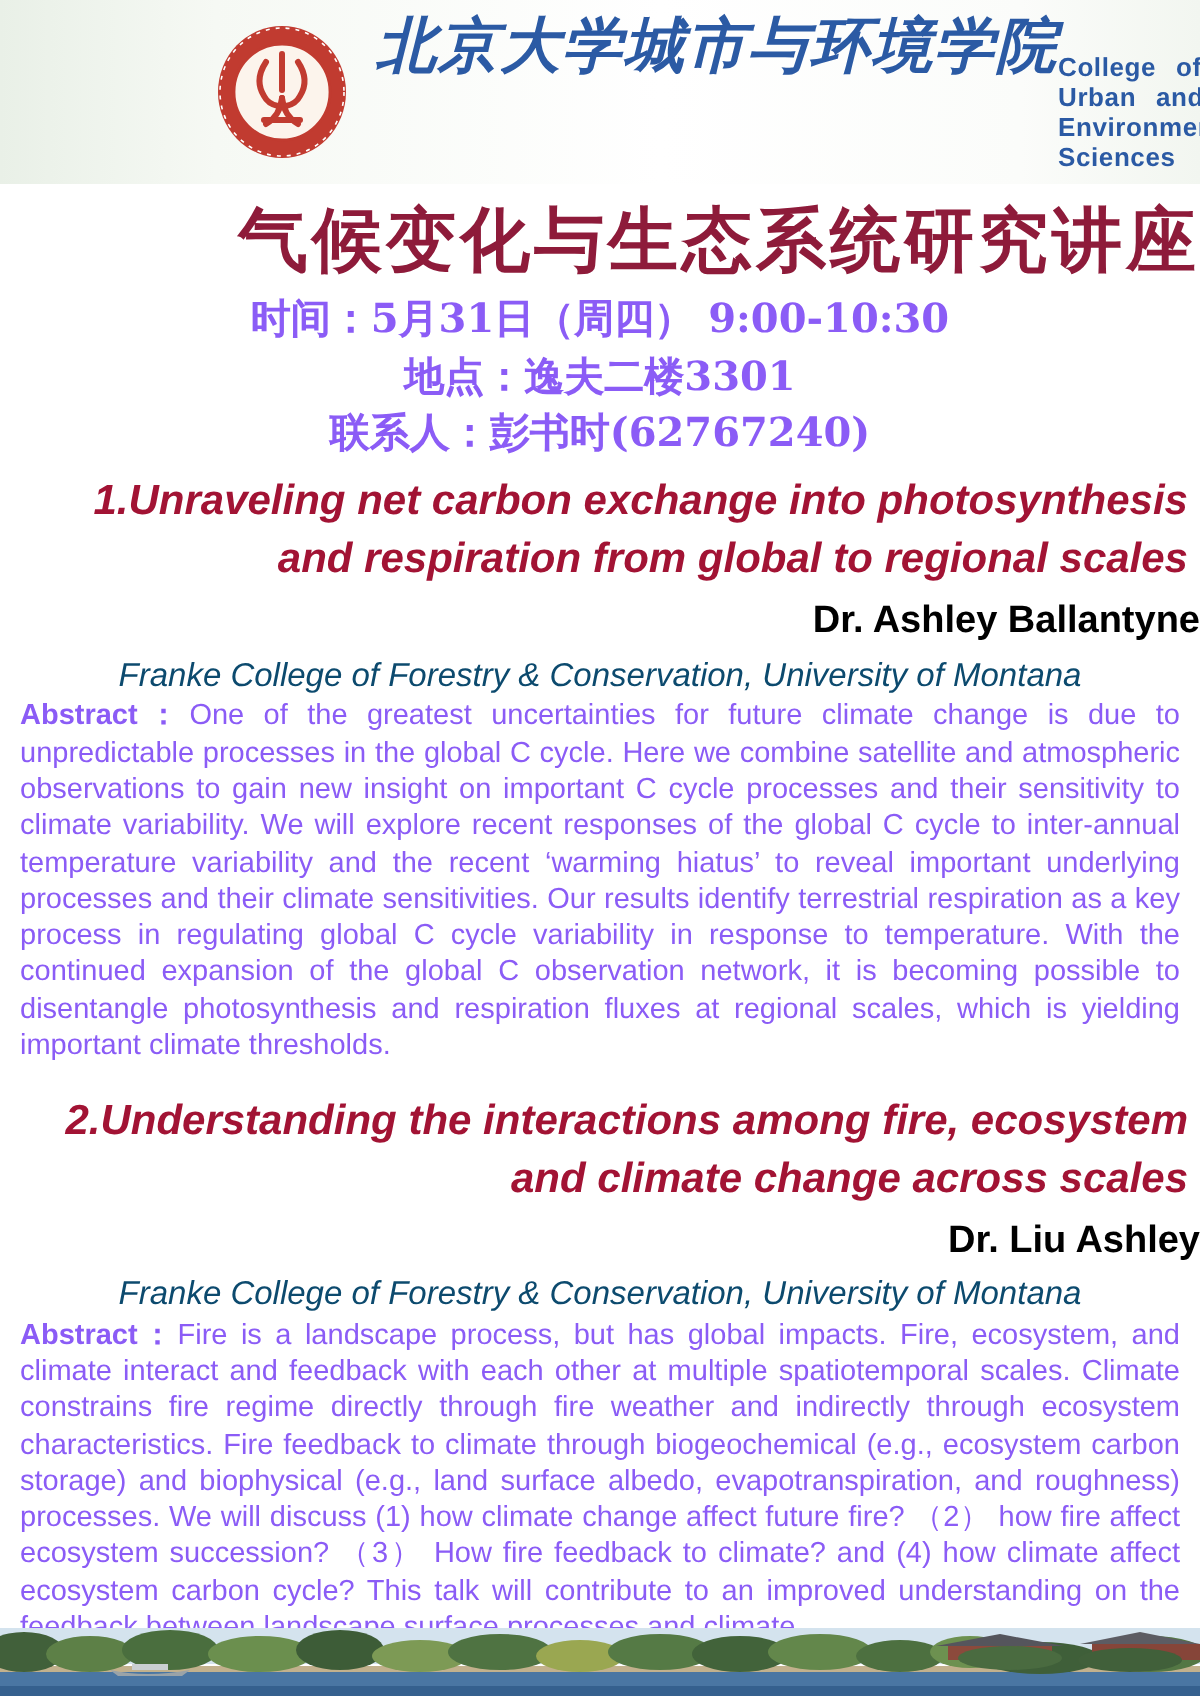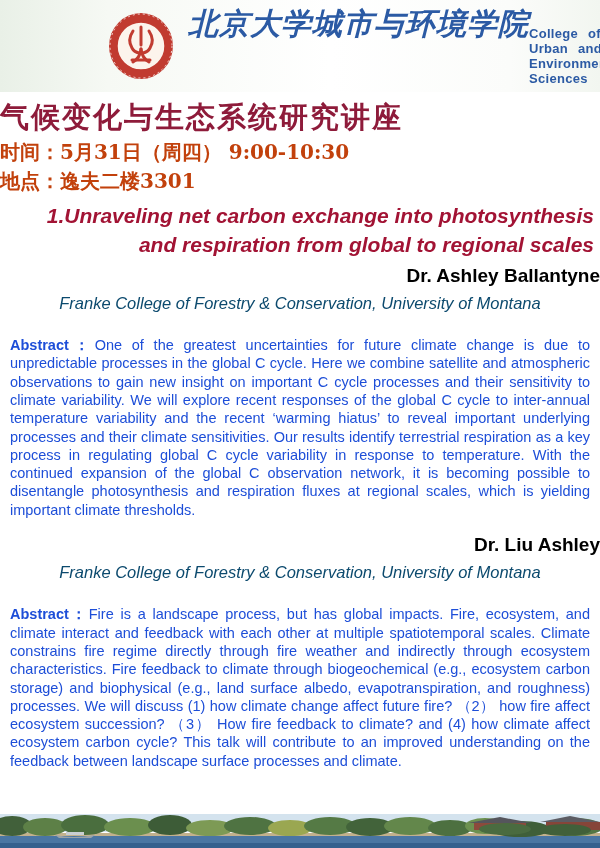--- a/index.html
+++ b/index.html
@@ -19,38 +19,38 @@
     font-family:"DejaVu Serif","Liberation Serif",serif;
     font-size:30px;font-weight:bold;font-style:italic;
     color:#2b5aa4;letter-spacing:1px;line-height:1.1;white-space:nowrap;
   }
   .org-en{
     font-size:13px;font-weight:bold;color:#2b5aa4;
     word-spacing:6px;letter-spacing:0.3px;margin-top:19px;
   }
   
   .main-title{
-    text-align:left;color:#8e1b3a;font-size:29px;font-weight:bold;
+    text-align:right;color:#8e1b3a;font-size:35px;font-weight:bold;
     letter-spacing:2px;margin-top:9px;line-height:1.15;
   }
   .info-line{
-    font-family:"DejaVu Serif","Liberation Serif",serif;
-    font-weight:bold;font-size:20px;color:#c2410c;line-height:1.42;
+    text-align:center;font-family:"DejaVu Serif","Liberation Serif",serif;
+    font-weight:bold;font-size:20px;color:#8b5cf6;line-height:1.42;
   }
   .info-block{margin-top:4px;}
   
   .talk-title{
     color:#a21334;font-size:21px;font-weight:bold;font-style:italic;
     text-align:right;line-height:1.38;padding:0 6px;margin-top:7px;
   }
   .speaker{text-align:right;font-size:19px;font-weight:bold;color:#000;margin-top:4px;line-height:1.3;}
   .affiliation{text-align:center;font-size:16.5px;font-style:italic;color:#0c4a6e;margin-top:4px;line-height:1.3;}
   .abstract{
-    padding:0 10px;margin-top:22px;font-size:14.5px;line-height:1.26;
-    text-align:justify;color:#1d4ed8;
+    padding:0 10px;margin-top:0;font-size:14.5px;line-height:1.26;
+    text-align:justify;color:#8b5cf6;
   }
   .abstract .label{font-weight:bold;}
   
   .photo{position:absolute;left:0;bottom:0;width:600px;height:34px;display:block;}
 </style>
 </head>
 <body>
 
 <div class="header">
   <svg class="logo" viewBox="0 0 70 70" aria-hidden="true">
@@ -71,30 +71,32 @@
     <div class="org-cn">北京大学城市与环境学院</div>
     <div class="org-en">College  of  Urban  and  Environmental  Sciences</div>
   </div>
 </div>
 
 <div class="main-title">气候变化与生态系统研究讲座</div>
 
 <div class="info-block">
   <div class="info-line">时间：5月31日（周四） 9:00-10:30</div>
   <div class="info-line">地点：逸夫二楼3301</div>
+  <div class="info-line">联系人：彭书时(62767240)</div>
 </div>
 
 <div>
   <div class="talk-title">1.Unraveling net carbon exchange into photosynthesis and respiration from global to regional scales</div>
   <div class="speaker">Dr. Ashley Ballantyne</div>
   <div class="affiliation">Franke College of Forestry &amp; Conservation, University of Montana</div>
   <p class="abstract"><span class="label">Abstract：</span><span>One of the greatest uncertainties for future climate change is due to unpredictable processes in the global C cycle. Here we combine satellite and atmospheric observations to gain new insight on important C cycle processes and their sensitivity to climate variability. We will explore recent responses of the global C cycle to inter-annual temperature variability and the recent ‘warming hiatus’ to reveal important underlying processes and their climate sensitivities. Our results identify terrestrial respiration as a key process in regulating global C cycle variability in response to temperature. With the continued expansion of the global C observation network, it is becoming possible to disentangle photosynthesis and respiration fluxes at regional scales, which is yielding important climate thresholds.</span></p>
 </div>
 
 <div>
+  <div class="talk-title">2.Understanding the interactions among fire, ecosystem and climate change across scales</div>
   <div class="speaker">Dr. Liu Ashley</div>
   <div class="affiliation">Franke College of Forestry &amp; Conservation, University of Montana</div>
   <p class="abstract"><span class="label">Abstract：</span><span>Fire is a landscape process, but has global impacts. Fire, ecosystem, and climate interact and feedback with each other at multiple spatiotemporal scales. Climate constrains fire regime directly through fire weather and indirectly through ecosystem characteristics. Fire feedback to climate through biogeochemical (e.g., ecosystem carbon storage) and biophysical (e.g., land surface albedo, evapotranspiration, and roughness) processes. We will discuss (1) how climate change affect future fire? （2） how fire affect ecosystem succession? （3） How fire feedback to climate? and (4) how climate affect ecosystem carbon cycle? This talk will contribute to an improved understanding on the feedback between landscape surface processes and climate.</span></p>
 </div>
 
 <svg class="photo" viewBox="0 0 600 34" preserveAspectRatio="none" aria-hidden="true">
   <rect x="0" y="0" width="600" height="18" fill="#d4e3ee"></rect>
   <rect x="0" y="21" width="600" height="13" fill="#4a76a3"></rect>
   <rect x="0" y="29" width="600" height="5" fill="#35608e"></rect>
   <rect x="0" y="19" width="600" height="3" fill="#c2b18d"></rect>

